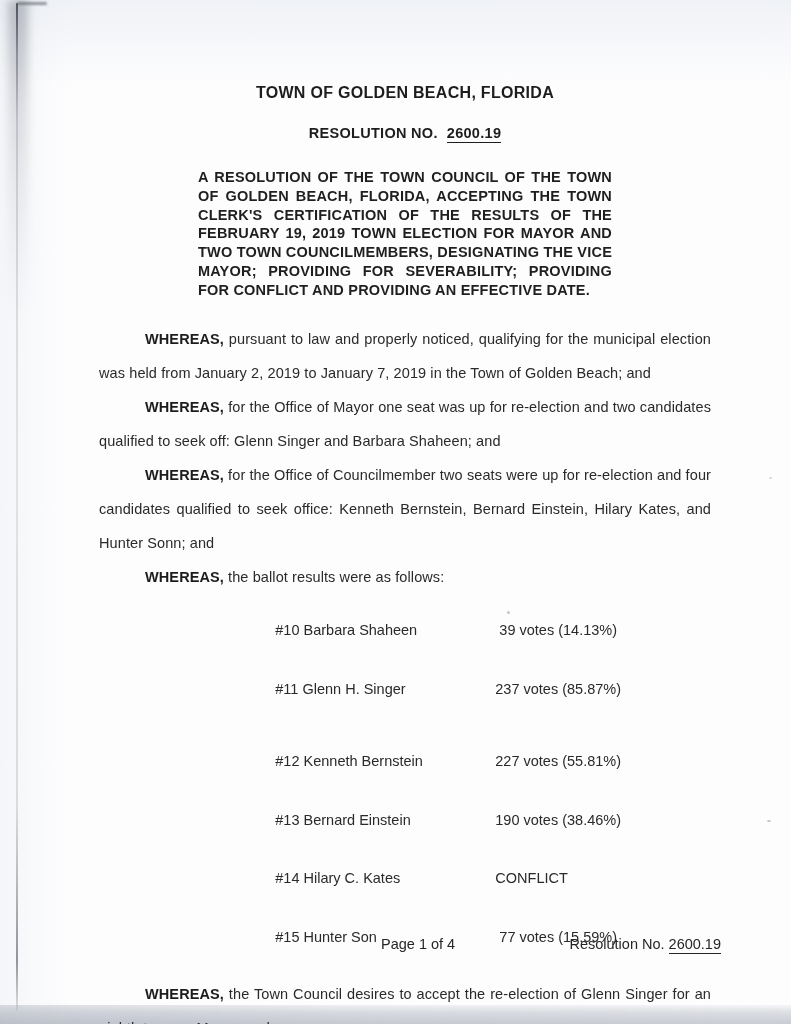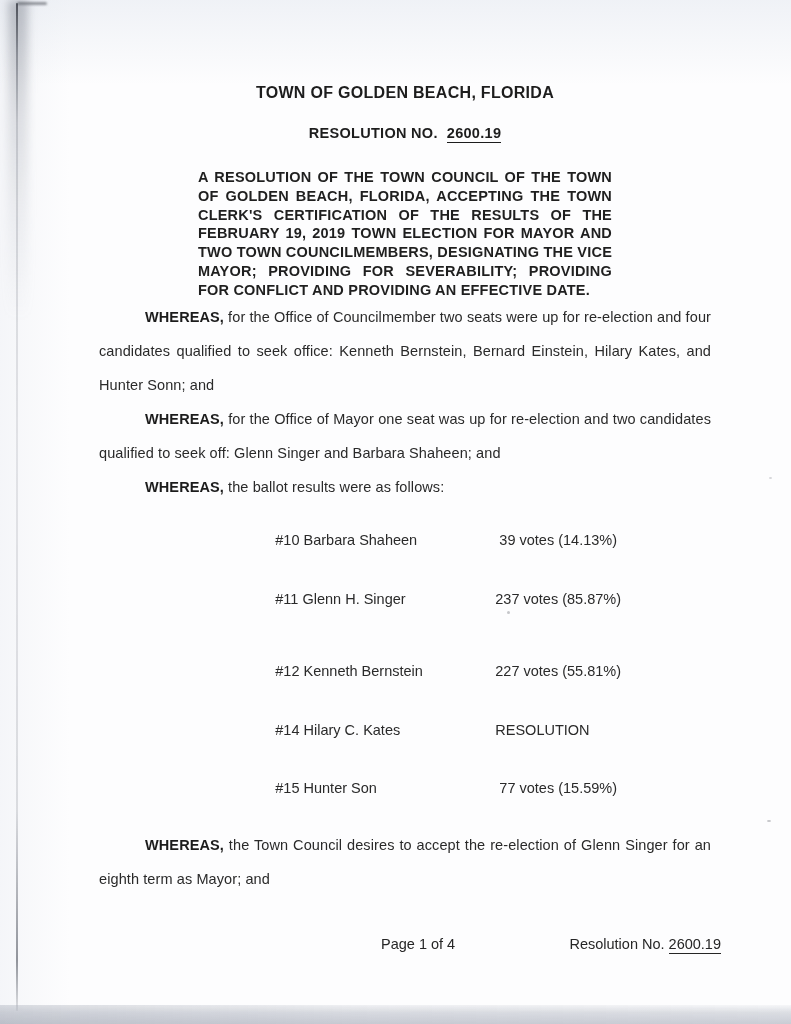--- a/index.html
+++ b/index.html
@@ -107,42 +107,46 @@
   <div class="content">
 
     <h1 class="doc-title">TOWN OF GOLDEN BEACH, FLORIDA</h1>
 
     <h2 class="res-heading">
       <span>RESOLUTION NO.</span><span class="num">2600.19</span>
     </h2>
 
     <p class="summary">A RESOLUTION OF THE TOWN COUNCIL OF THE TOWN OF GOLDEN BEACH, FLORIDA, ACCEPTING THE TOWN CLERK'S CERTIFICATION OF THE RESULTS OF THE FEBRUARY 19, 2019 TOWN ELECTION FOR MAYOR AND TWO TOWN COUNCILMEMBERS, DESIGNATING THE VICE MAYOR; PROVIDING FOR SEVERABILITY; PROVIDING FOR CONFLICT AND PROVIDING AN EFFECTIVE DATE.</p>
 
+    <p class="clause first"><b>WHEREAS,</b><span> pursuant to law and properly noticed, qualifying for the municipal election was held from January 2, 2019 to January 7, 2019 in the Town of Golden Beach; and</span></p>
+
+    <p class="clause"><b>WHEREAS,</b><span> for the Office of Mayor one seat was up for re-election and two candidates qualified to seek off: Glenn Singer and Barbara Shaheen; and</span></p>
 
     <p class="clause"><b>WHEREAS,</b><span> for the Office of Councilmember two seats were up for re-election and four candidates qualified to seek office: Kenneth Bernstein, Bernard Einstein, Hilary Kates, and Hunter Sonn; and</span></p>
-
-    <p class="clause"><b>WHEREAS,</b><span> for the Office of Mayor one seat was up for re-election and two candidates qualified to seek off: Glenn Singer and Barbara Shaheen; and</span></p>
 
     <p class="clause"><b>WHEREAS,</b><span> the ballot results were as follows:</span></p>
 
     <div class="ballot">
       <div class="ballot-group">
         <div class="ballot-row">
           <span class="cand">#10 Barbara Shaheen</span><span class="res"> 39 votes (14.13%)</span>
         </div>
         <div class="ballot-row">
           <span class="cand">#11 Glenn H. Singer</span><span class="res">237 votes (85.87%)</span>
         </div>
       </div>
       <div class="ballot-group second">
         <div class="ballot-row">
           <span class="cand">#12 Kenneth Bernstein</span><span class="res">227 votes (55.81%)</span>
         </div>
         <div class="ballot-row">
-          <span class="cand">#14 Hilary C. Kates</span><span class="res">RESOLUTION</span>
+          <span class="cand">#13 Bernard Einstein</span><span class="res">190 votes (38.46%)</span>
+        </div>
+        <div class="ballot-row">
+          <span class="cand">#14 Hilary C. Kates</span><span class="res">CONFLICT</span>
         </div>
         <div class="ballot-row">
           <span class="cand">#15 Hunter Son</span><span class="res"> 77 votes (15.59%)</span>
         </div>
       </div>
     </div>
 
     <p class="clause"><b>WHEREAS,</b><span> the Town Council desires to accept the re-election of Glenn Singer for an eighth term as Mayor; and</span></p>
 
   </div>

